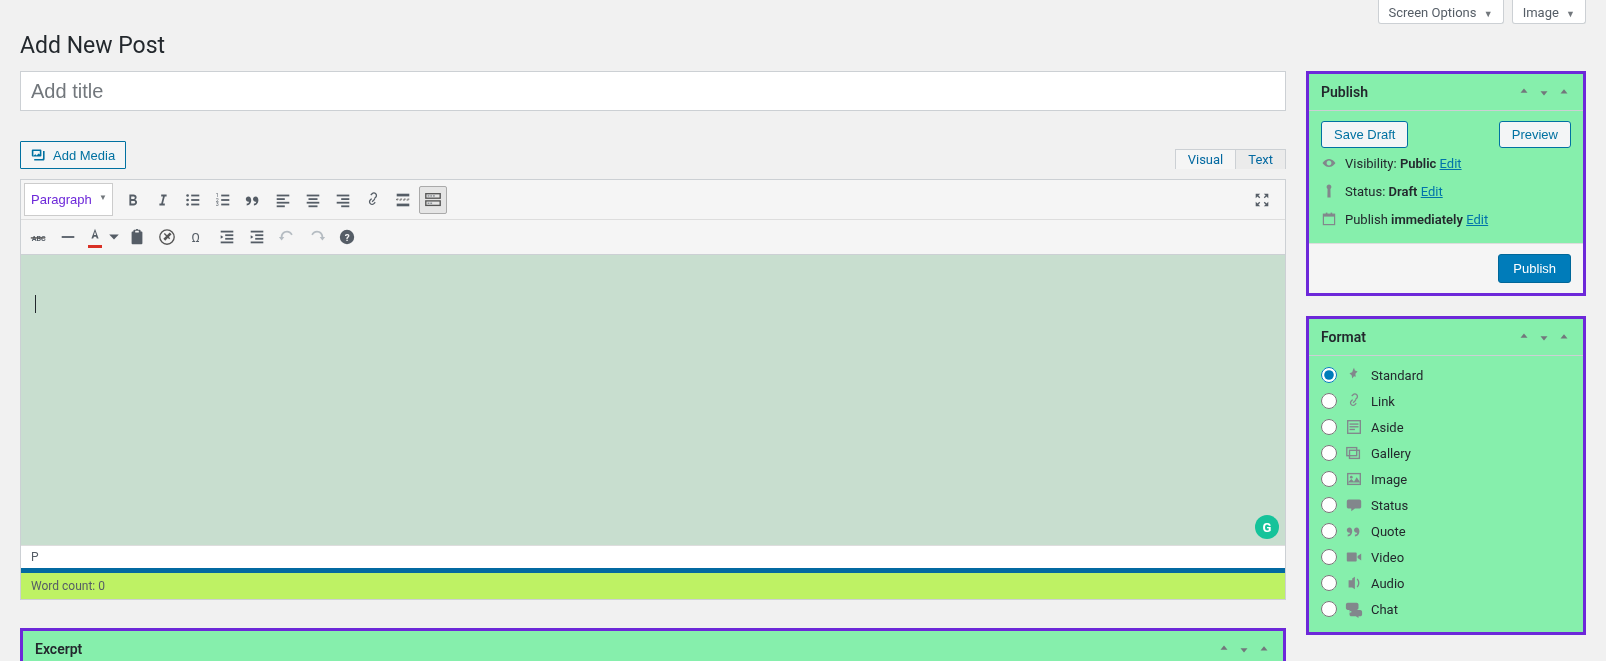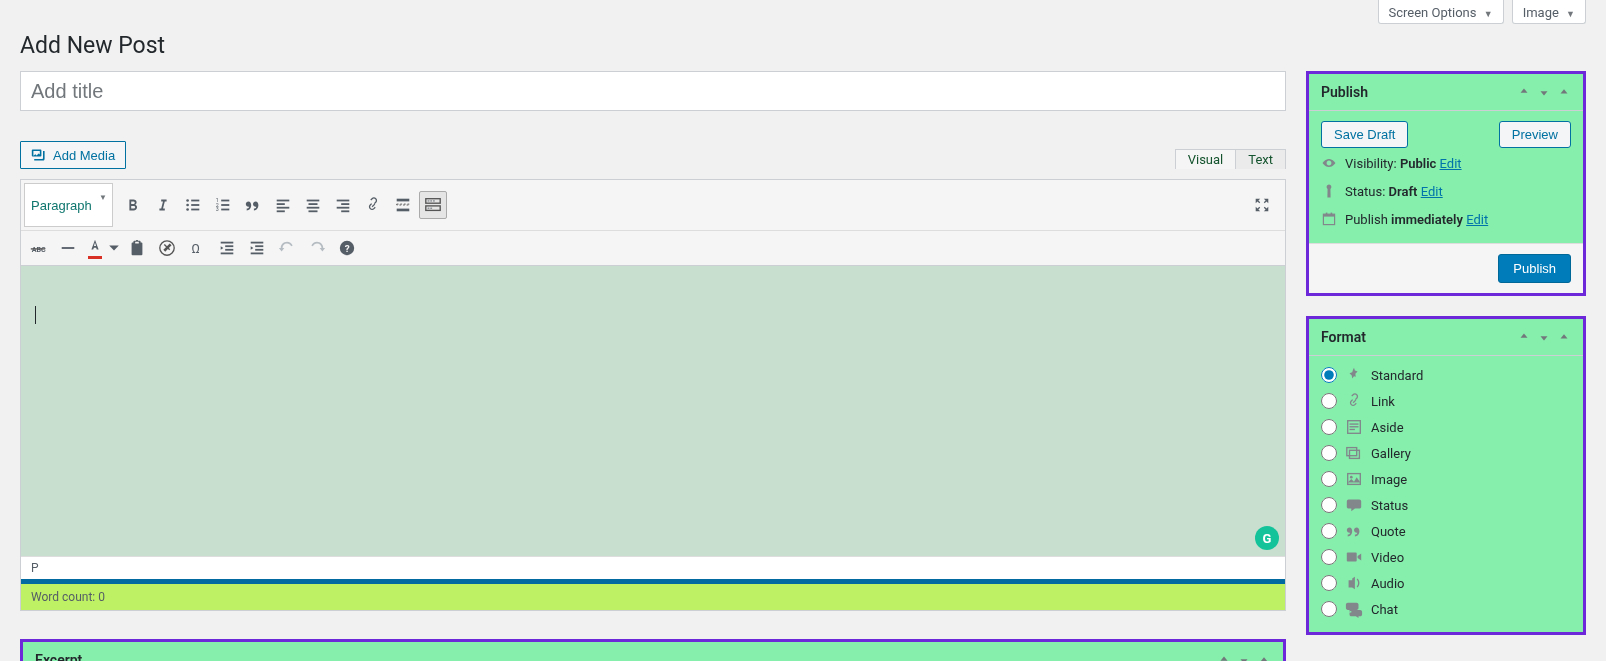--- a/index.html
+++ b/index.html
@@ -76,21 +76,21 @@
   cursor: pointer;
   border-radius: 1px;
 }
 .editor-tabs {
   display: flex;
 }
 .editor-tab {
   padding: 2px 12px;
   border: 1px solid #ccd0d4;
   background: #ebebeb;
-  color: #14532d;
+  color: #0369a1;
   font-size: 13px;
   cursor: pointer;
   border-bottom: none;
   margin-left: -1px;
 }
 .editor-tab.active {
   background: #f5f5f5;
   border-bottom-color: #f5f5f5;
 }
 .editor-box {
@@ -109,26 +109,26 @@
 }
 .toolbar-row2 {
   background: #f5f5f5;
   border-bottom: 1px solid #ccd0d4;
   padding: 3px;
   display: flex;
   align-items: center;
   gap: 2px;
 }
 .format-select {
-  height: 44px;
+  height: 33px;
   font-size: 13px;
   padding: 2px 20px 2px 6px;
   border: 1px solid #ccc;
   background: #fff;
-  color: #0f766e;
+  color: #6d28d9;
   appearance: none;
   position: relative;
 }
 .select-wrap { position: relative; display: inline-block; margin-right: 4px;}
 .select-wrap::after { content: "▼"; font-size: 8px; position: absolute; right: 6px; top: 10px; color: #72777c; pointer-events: none;}
 .tbtn {
   width: 28px;
   height: 28px;
   display: inline-flex;
   align-items: center;

